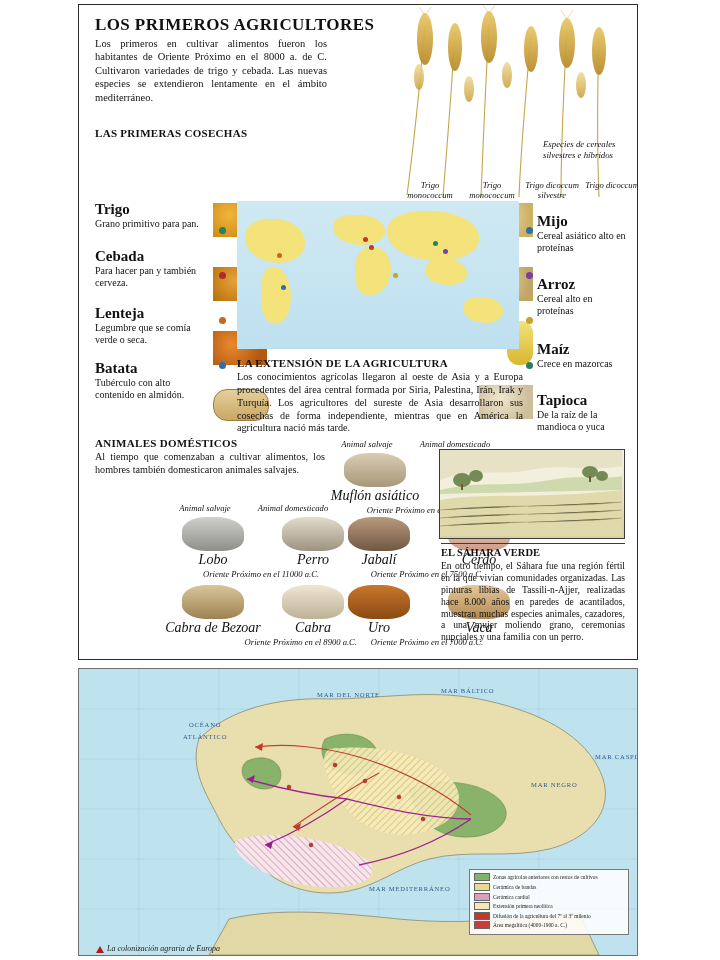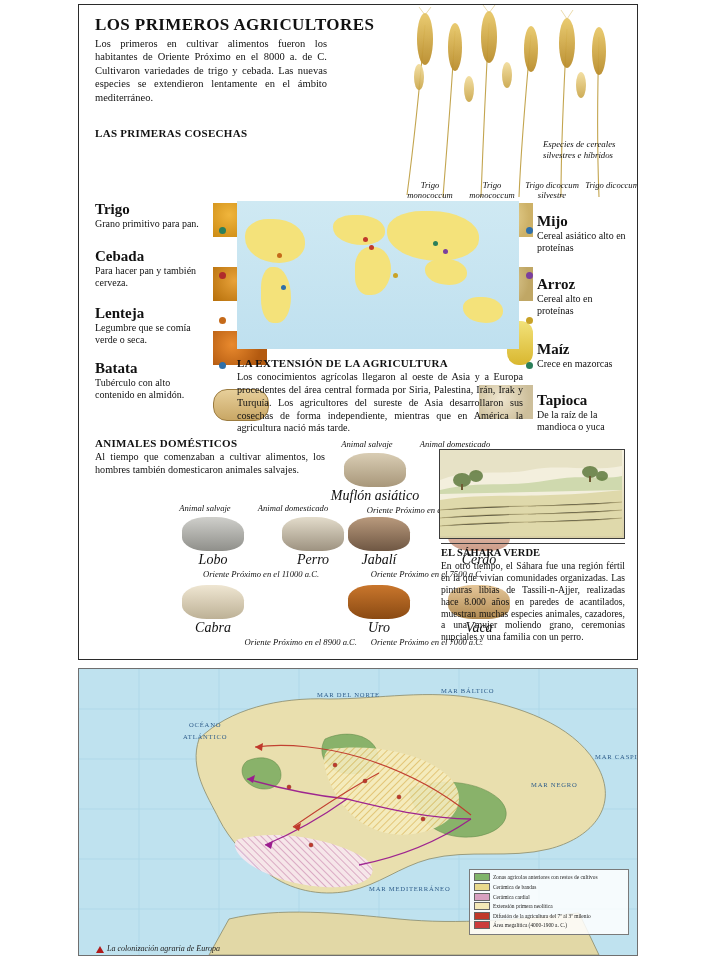--- a/index.html
+++ b/index.html
@@ -527,20 +527,24 @@
       </div>
       <div class="a-cell" style="position:relative; display:inline-block;">
         <div class="animal-shape sh-pig"></div>
         <div class="a-cap-it">Cerdo</div>
       </div>
       <div class="a-sub" style="width:192px; text-align:center;">Oriente Próximo en el 7500 a.C.</div>
     </div>
 
     <div style="position:absolute; left:86px; top:580px;">
       <div class="a-cell" style="position:relative; display:inline-block;">
+        <div class="animal-shape sh-goatw"></div>
+        <div class="a-cap-it">Cabra de Bezoar</div>
+      </div>
+      <div class="a-cell" style="position:relative; display:inline-block;">
         <div class="animal-shape sh-goat"></div>
         <div class="a-cap-it">Cabra</div>
       </div>
       <div class="a-sub" style="width:192px; text-align:right;">Oriente Próximo en el 8900 a.C.</div>
     </div>
 
     <div style="position:absolute; left:252px; top:580px;">
       <div class="a-cell" style="position:relative; display:inline-block;">
         <div class="animal-shape sh-uro"></div>
         <div class="a-cap-it">Uro</div>

